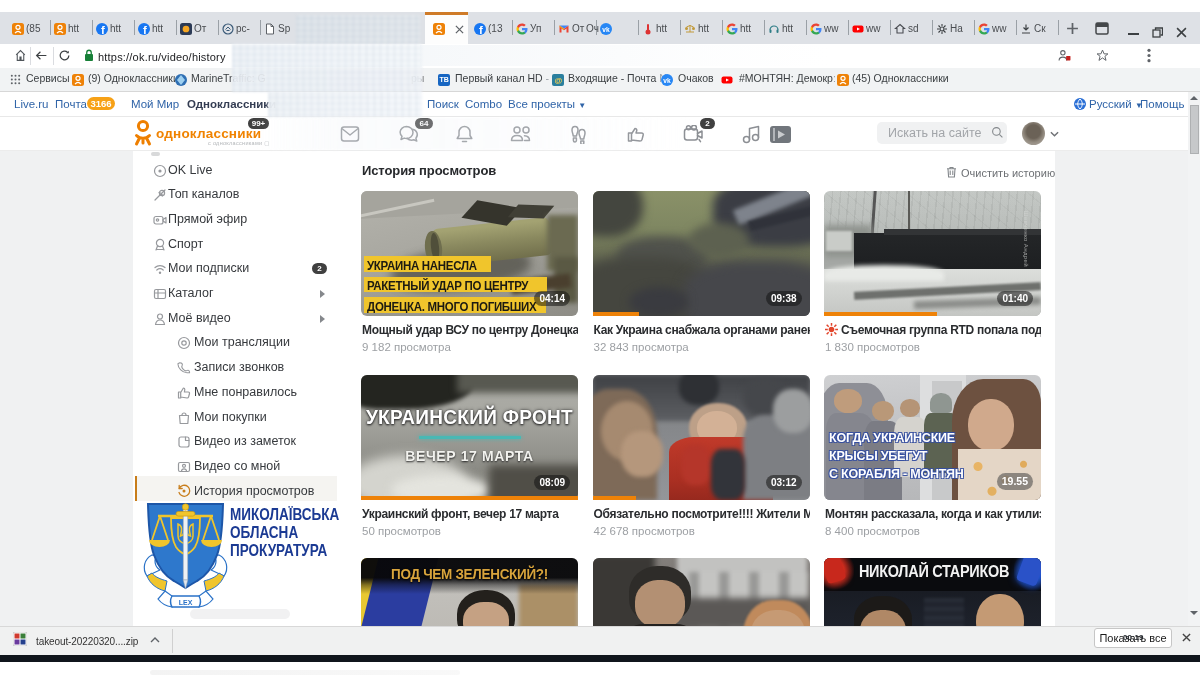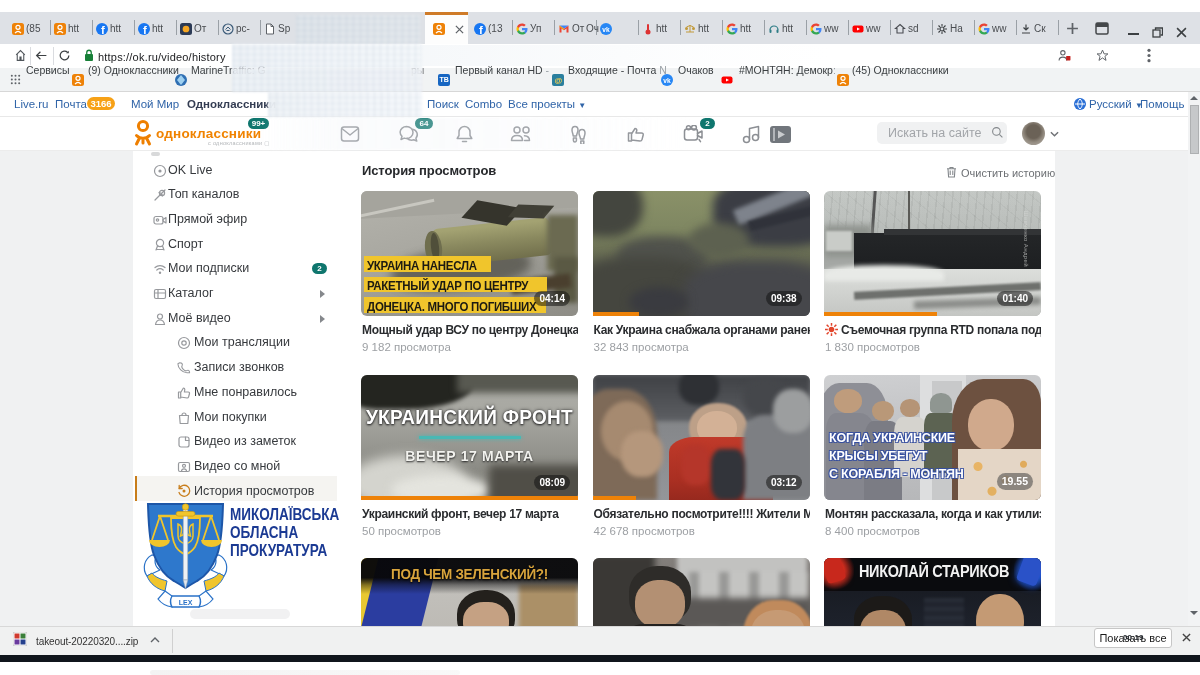--- a/index.html
+++ b/index.html
@@ -1,33 +1,33 @@
 <!DOCTYPE html>
 <html><head><meta charset="utf-8">
 <style>
 html,body{margin:0;padding:0}
 body{width:1200px;height:675px;position:relative;font-family:"Liberation Sans",sans-serif;background:#fff;overflow:hidden}
 .a{position:absolute}
 .tab{position:absolute;top:12px;height:32px}
 .tabtxt{position:absolute;left:16px;top:11px;font-size:10px;color:#494c50;white-space:nowrap}
 .tsep{position:absolute;top:20px;width:1px;height:15px;background:#9aa0a6}
-.bm{position:absolute;top:64px;font-size:10.5px;color:#3c4043;white-space:nowrap}
+.bm{position:absolute;top:72px;font-size:10.5px;color:#3c4043;white-space:nowrap}
 .bmi{position:absolute;top:74px;width:12px;height:12px;border-radius:2px}
 .ms{position:absolute;top:98px;font-size:11.5px;color:#3064a8;white-space:nowrap}
 .mt{position:absolute;left:168px;font-size:12.5px;color:#36393d;white-space:nowrap}
 .mt2{position:absolute;left:194px;font-size:12.5px;color:#36393d;white-space:nowrap}
 .card{position:absolute;width:217px}
 .th{position:absolute;left:0;top:0;width:217px;height:125px;border-radius:6px;overflow:hidden}
 .dur{position:absolute;height:15px;border-radius:8px;background:rgba(15,15,15,.52);color:#fff;font-size:10px;font-weight:bold;line-height:15px;padding:0 5px}
 .prog{position:absolute;left:0;bottom:0;height:4px;background:#ee8208}
 .ttl{position:absolute;top:132px;left:1px;font-size:12px;letter-spacing:-.3px;font-weight:bold;color:#2a2c2f;white-space:nowrap;width:216px;overflow:hidden}
 .vws{position:absolute;top:150px;left:1px;font-size:11.5px;color:#9da0a4;white-space:nowrap}
 .ico{stroke:#8c8f94;stroke-width:1.5;fill:none;stroke-linecap:round;stroke-linejoin:round}
 .sico{stroke:#97999d;stroke-width:1.2;fill:none;stroke-linecap:round;stroke-linejoin:round}
-.badge{position:absolute;background:#0f766e;border-radius:8px;color:#fff;font-weight:bold;text-align:center}
+.badge{position:absolute;background:#404040;border-radius:8px;color:#fff;font-weight:bold;text-align:center}
 </style></head><body>
 
 <div class="a" style="left:0;top:0;width:1200px;height:12px;background:#fff"></div>
 <div class="a" style="left:0;top:12px;width:1200px;height:32px;background:#dee1e6"></div>
 <svg class="a" style="left:12px;top:23px" width="12" height="12">
     <rect width="12" height="12" rx="2.5" fill="#ee8208"></rect>
     <circle cx="6.0" cy="4.32" r="2.04" fill="none" stroke="#fff" stroke-width="1.2"></circle>
     <path d="M3.0,10.2 Q6.0,6.6000000000000005 9.0,10.2" stroke="#fff" stroke-width="1.2" fill="none"></path>
   </svg>
 <div class="tab" style="left:10px;width:40px">

